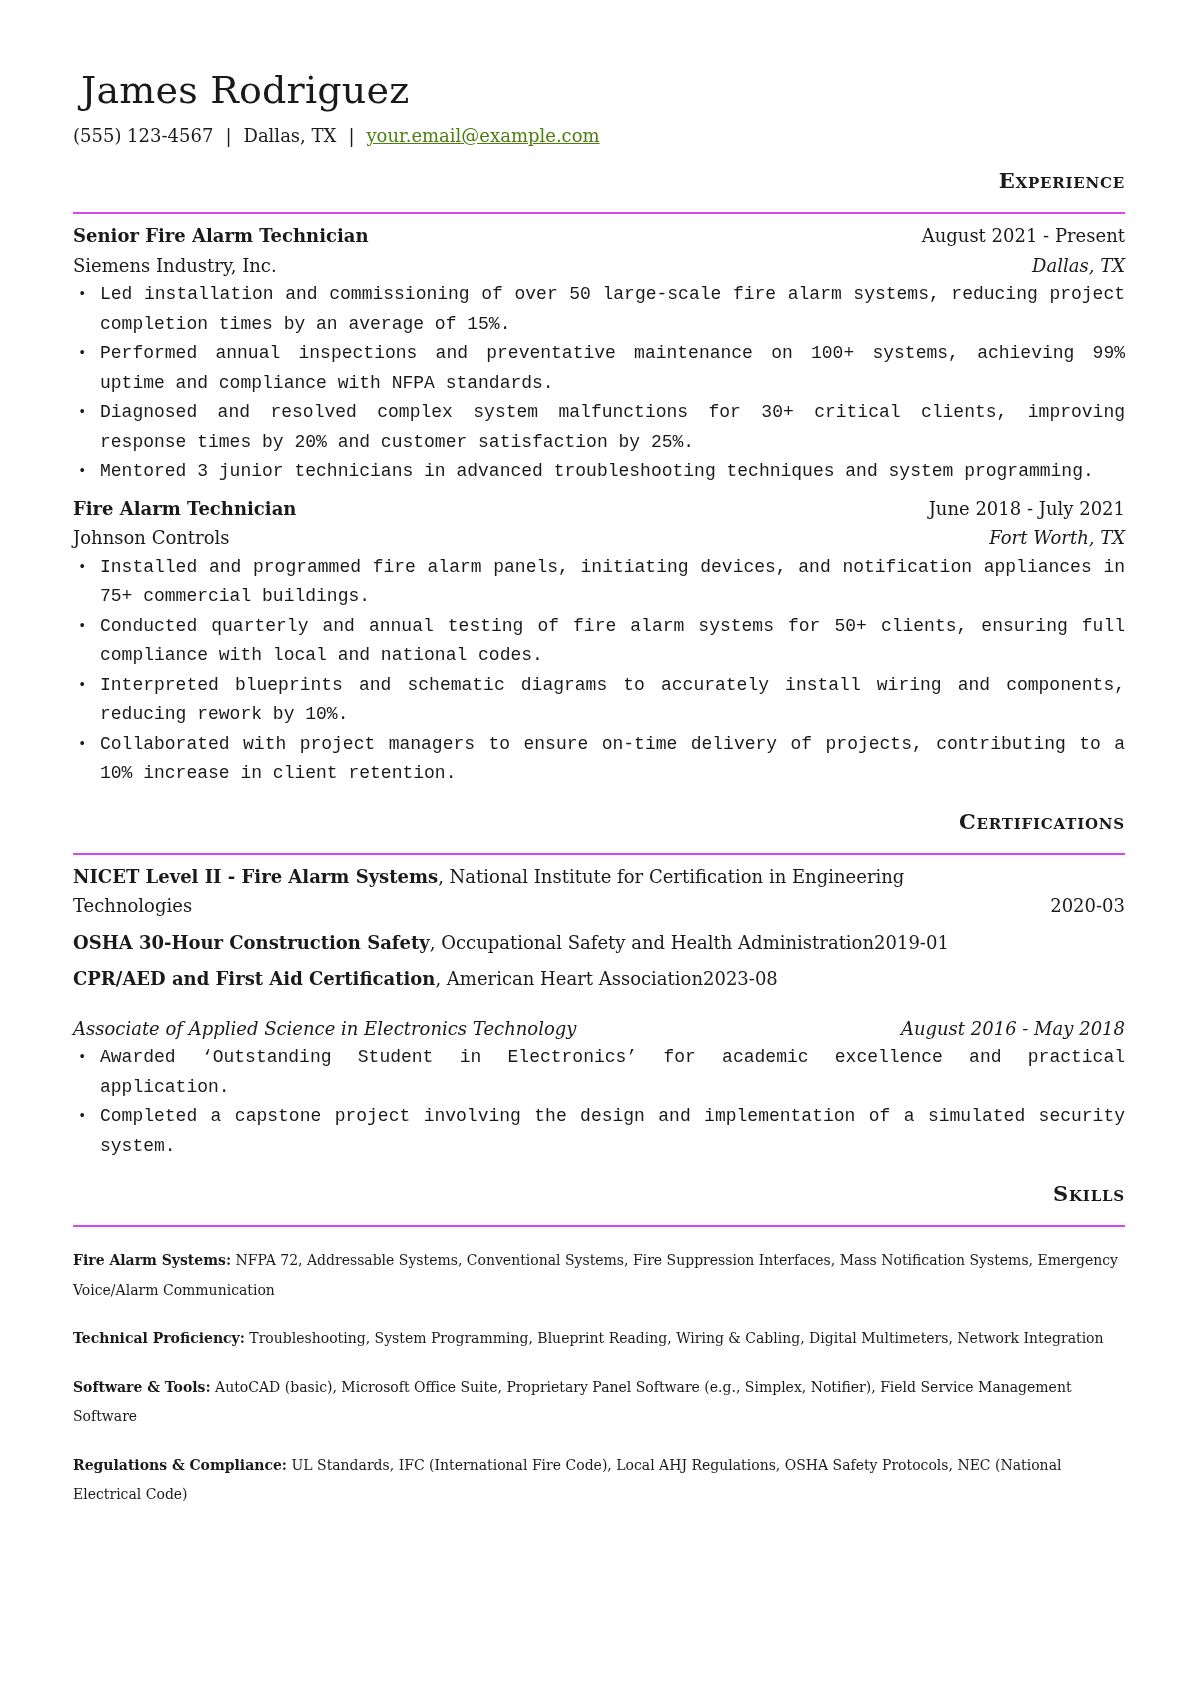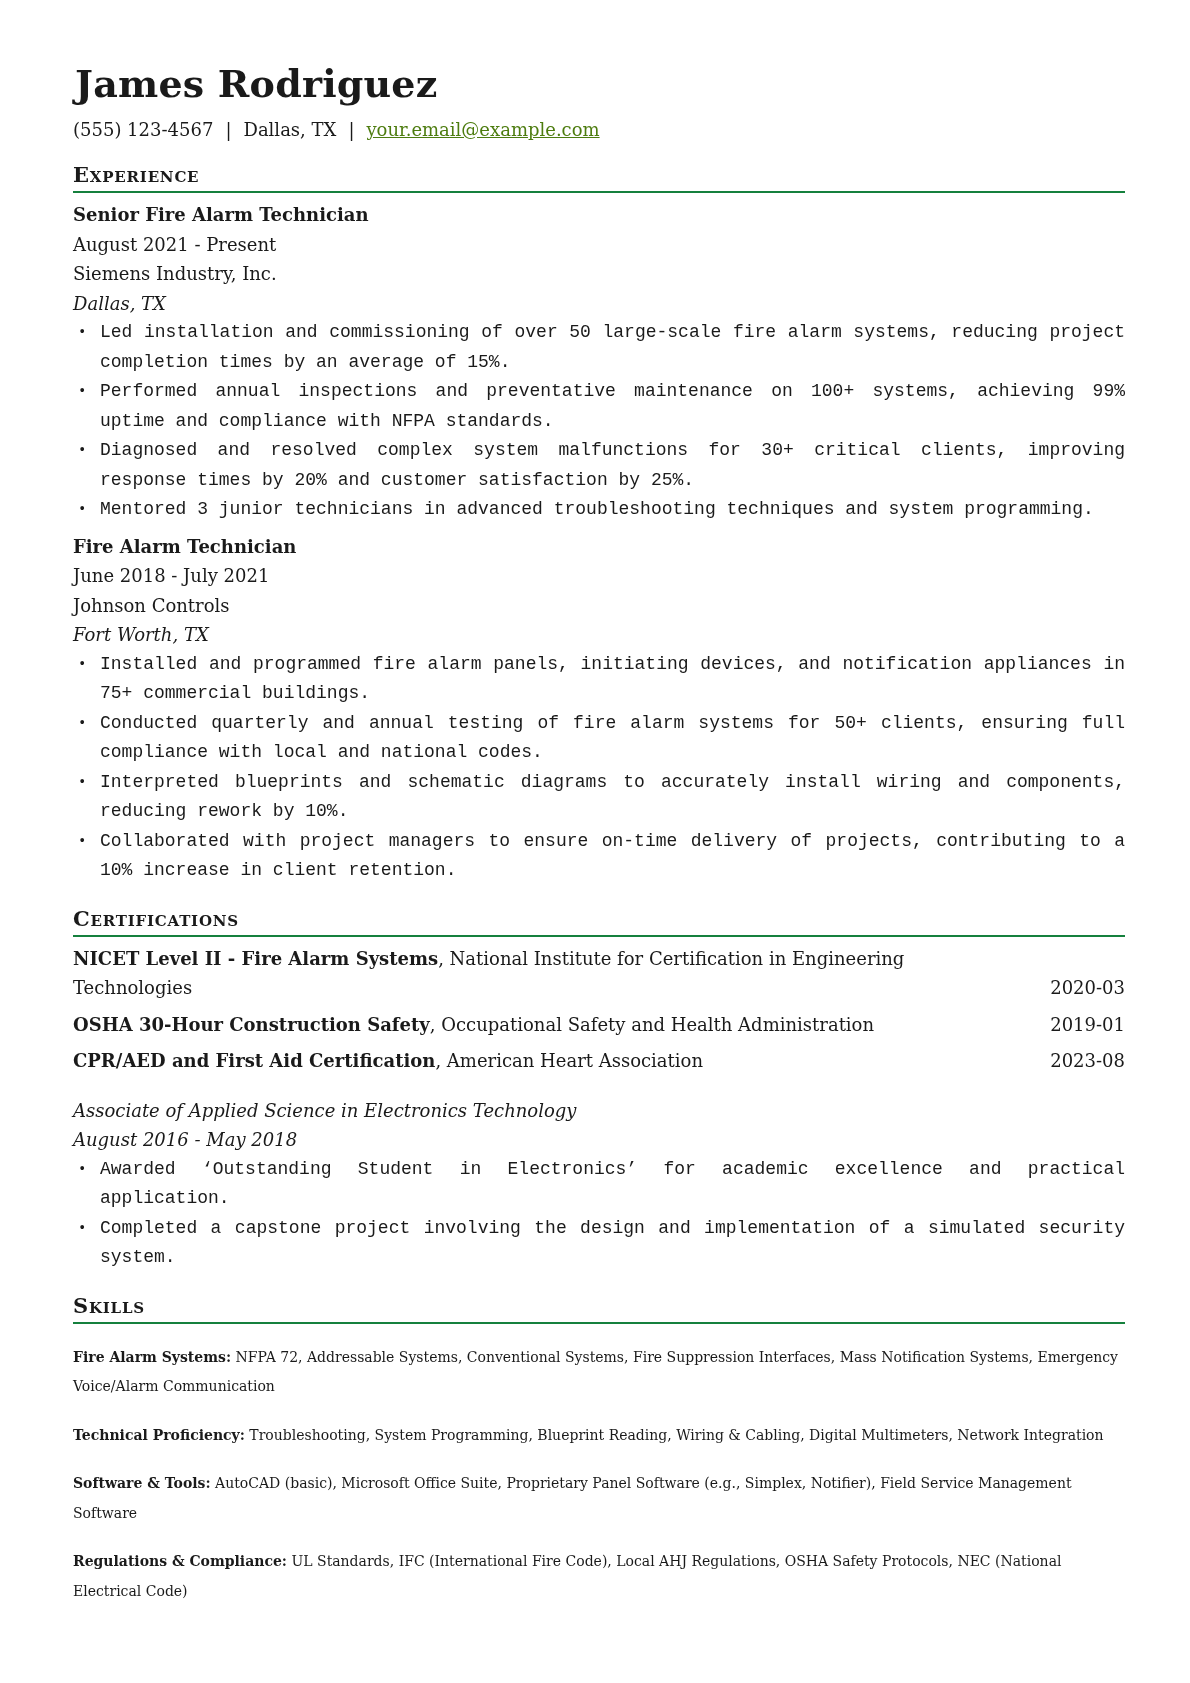--- a/index.html
+++ b/index.html
@@ -2,38 +2,38 @@
 <html><head>
 <meta charset="utf-8">
 <style>
   html, body { margin: 0; padding: 0; background: #ffffff; }
   body {
     width: 1190px; height: 1683px; position: relative;
     font-family: "DejaVu Serif", "Liberation Serif", serif;
     color: #1a1a1a;
   }
   .page { position: absolute; left: 73px; top: 58px; width: 1052px; }
-  .name { font-size: 38px; font-weight: bold; margin: 2px; line-height: 48px; letter-spacing: 0.2px; }
+  .name { font-size: 38px; font-weight: normal; margin: 8px; line-height: 48px; letter-spacing: 0.2px; }
   .contact { font-size: 18px; margin-top: 10px; line-height: 24px; }
   .contact .sep { margin: 0 12px; }
   .contact a { color: #4d7c0f; text-decoration: underline; }
   .section { margin-top: 20px; }
   .section-title {
     font-size: 21px; font-weight: bold; font-variant: small-caps; letter-spacing: 0.8px;
-    border-bottom: 2px solid #15803d; padding-bottom: 3px; line-height: 26px;
+    border-bottom: 2px solid #d946ef; padding-bottom: 18px; line-height: 26px; text-align: right;
   }
-  .row { display: flex; justify-content: space-between; font-size: 18px; line-height: 29.5px; flex-direction: column; }
+  .row { display: flex; justify-content: space-between; font-size: 18px; line-height: 29.5px; }
   .bold { font-weight: bold; }
   .italic { font-style: italic; }
   .entry { margin-top: 7px; }
   ul { margin: 0; padding-left: 27px; list-style: none; }
   li { font-size: 18px; line-height: 29.5px; position: relative; text-align: justify; font-family: Liberation Mono, monospace; }
   li::before { content: "\2022"; position: absolute; left: -22px; font-size: 14px; }
   .cert { font-size: 18px; line-height: 29.5px; margin-top: 7px; }
-  .cert-line { display: flex; justify-content: space-between; }
+  .cert-line { display: flex; justify-content: flex-start; }
   .skill { font-size: 14px; line-height: 29.5px; margin-top: 19px; }
 </style>
 </head>
 <body>
 
 <div class="page">
 
   <h1 class="name">James Rodriguez</h1>
   <div class="contact">
     <span>(555) 123-4567</span><span class="sep">|</span><span>Dallas, TX</span><span class="sep">|</span><a>your.email@example.com</a>

